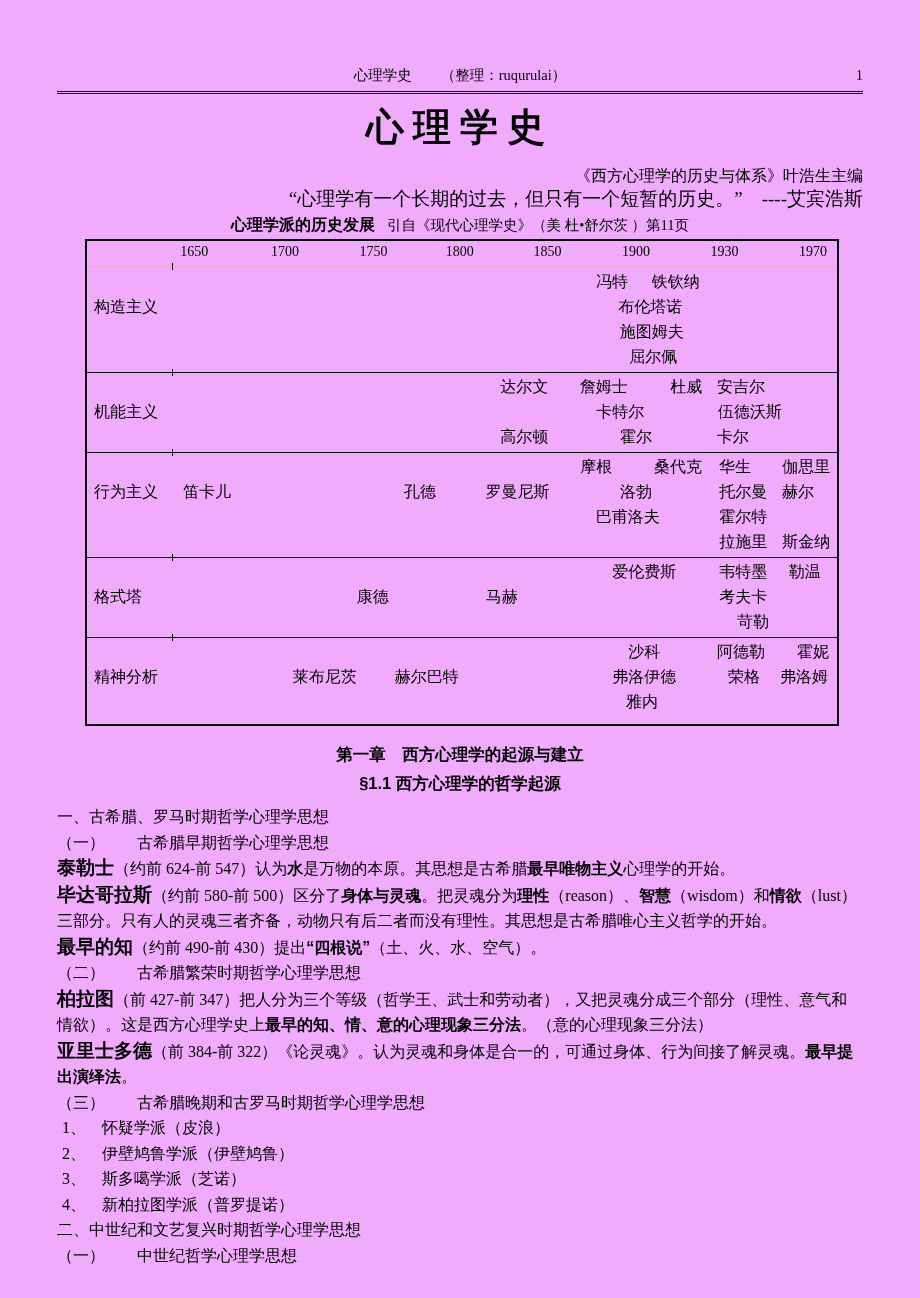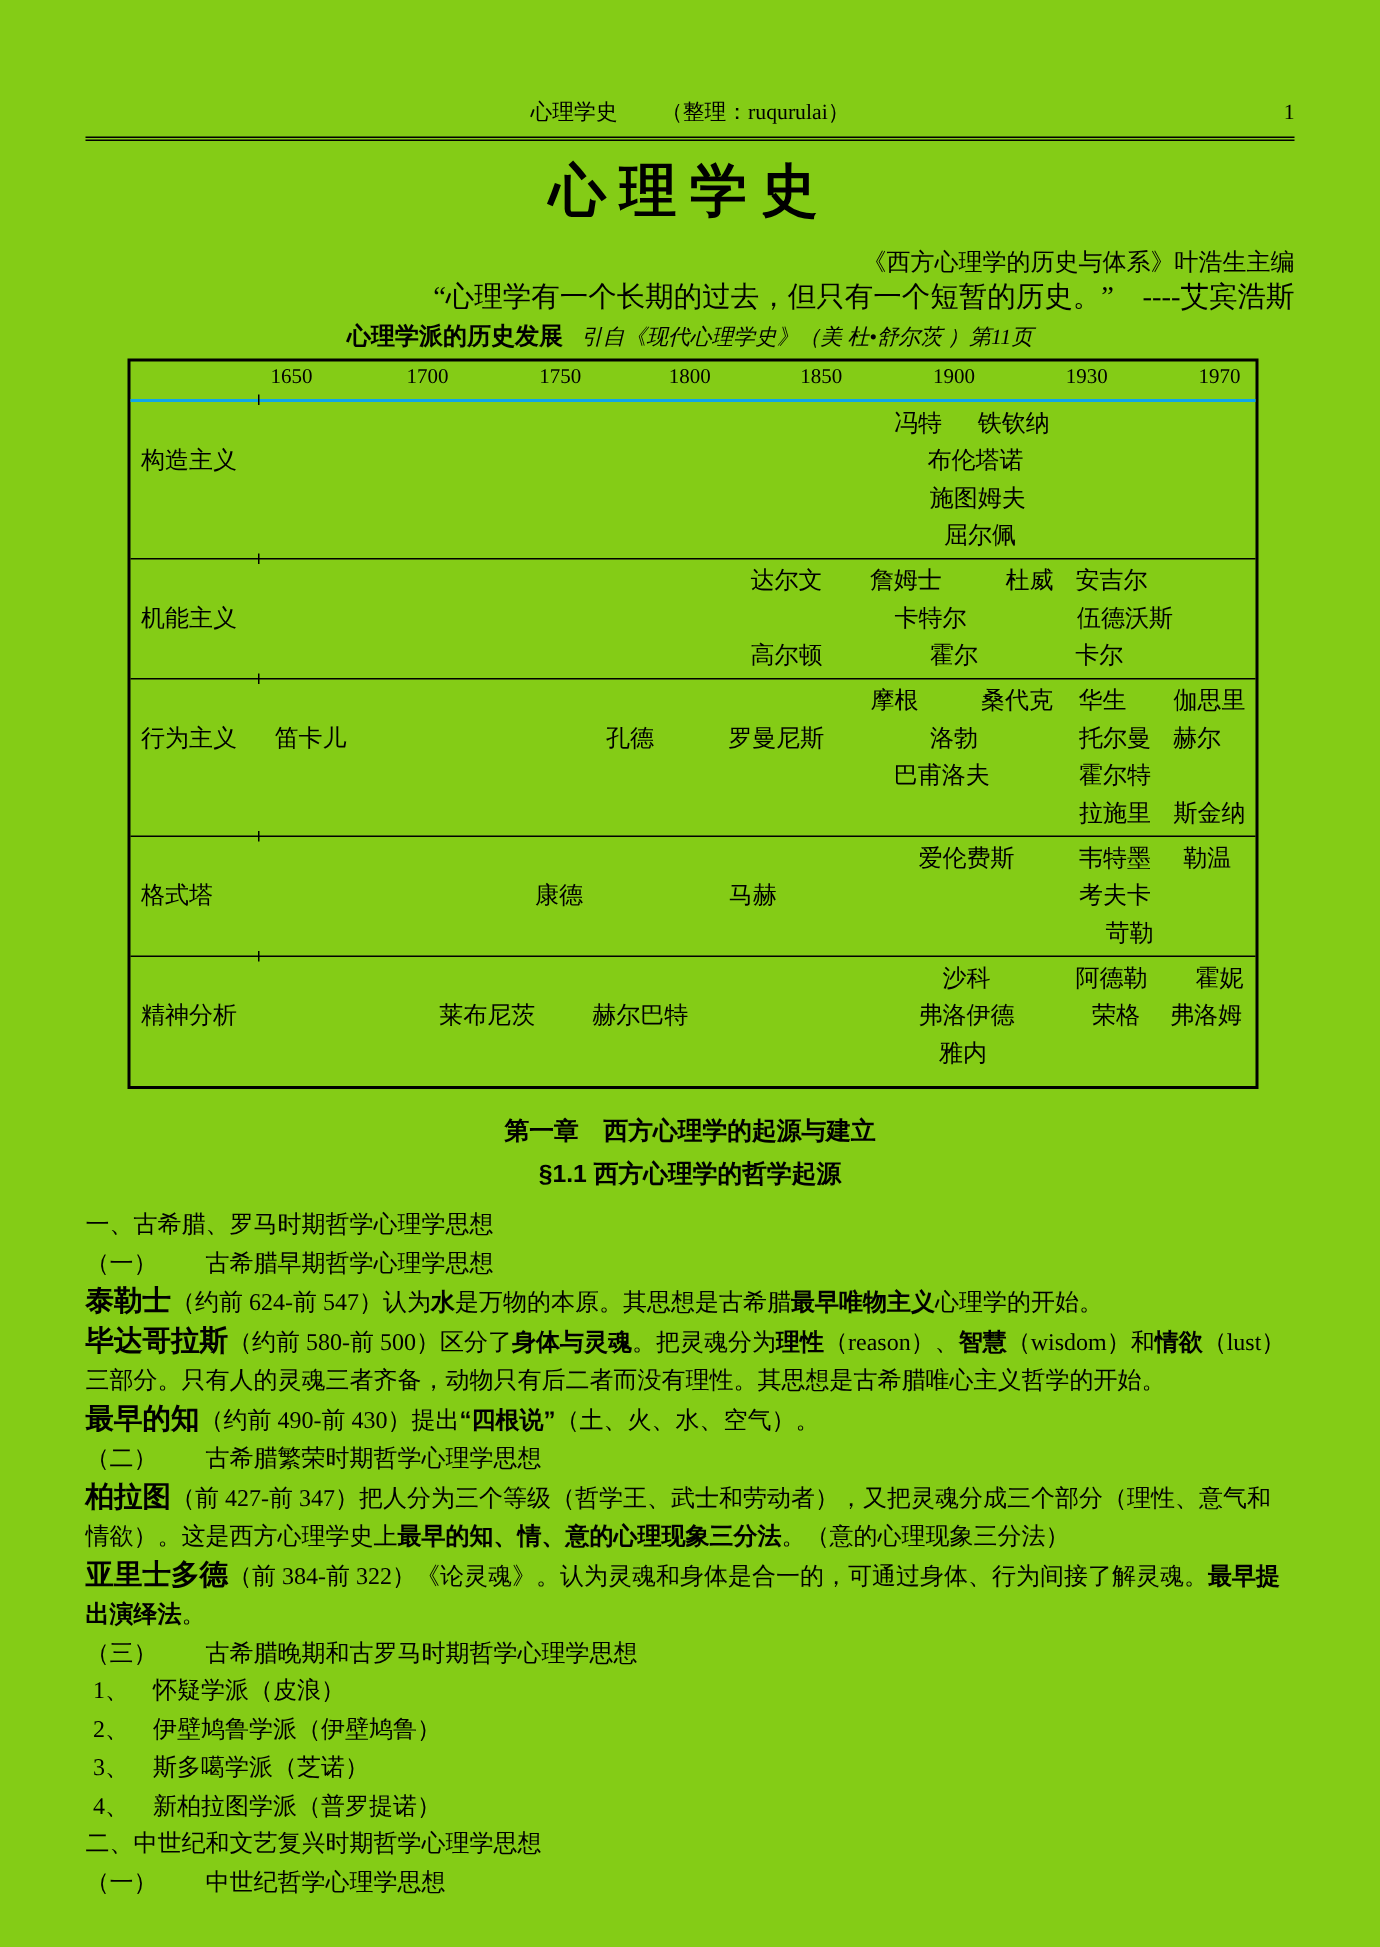--- a/index.html
+++ b/index.html
@@ -1,33 +1,33 @@
 <!DOCTYPE html>
 <html><head>
 <meta charset="utf-8">
 <style>
   html,body{margin:0;padding:0;background:#fff;}
-  .page{position:relative;width:920px;height:1298px;background:#84cc16;color:#000;
+  .page{position:relative;width:920px;height:1298px;background:#f0abfc;color:#000;
         font-family:"Liberation Serif","DejaVu Serif",serif;box-sizing:border-box;
         padding:64px 57px 0 57px;overflow:hidden;}
   
   .hdr{position:relative;text-align:center;font-size:14.5px;line-height:22px;
        padding-bottom:5px;border-bottom:3px double #000;}
   .hdr .pagenum{position:absolute;right:0;top:0;}
   
   .doc-title{text-align:center;font-weight:bold;font-size:38px;line-height:46px;
              letter-spacing:9px;margin:10px 0 14px 0;font-family:"DejaVu Serif",serif;}
   .byline{text-align:right;font-size:16px;line-height:23px;}
   .quote{text-align:right;font-size:19px;line-height:23px;}
   .caption{text-align:center;font-size:16px;line-height:22px;margin:4px 0 3px 0;}
   .cap-bold{font-weight:bold;font-family:"Liberation Sans","DejaVu Sans",sans-serif;}
-  .cap-cite{font-style:italic;font-size:14.5px;margin-left:12px;}
+  .cap-cite{font-size:14.5px;margin-left:12px;}
   
   .timeline{width:750px;margin-left:28px;border:2px solid #000;}
-  .t-head{position:relative;height:25px;border-bottom:2px solid #0ea5e9;font-size:14px;}
+  .t-head{position:relative;height:25px;border-bottom:2px solid #f9a8d4;font-size:14px;}
   .t-head span{position:absolute;top:3px;transform:translateX(-50%);white-space:nowrap;}
   .t-row{position:relative;border-top:1px solid #000;padding:2px 0;}
   .t-rows .t-row:first-child{border-top:none;}
   .t-row.last{padding-bottom:9px;}
   .t-line{position:relative;height:25px;}
   .t-name{position:absolute;top:2px;transform:translateX(-50%);white-space:nowrap;font-size:16px;}
   .t-label{position:absolute;left:7px;top:29px;font-size:16px;white-space:nowrap;}
   .tick{position:absolute;left:11.3%;top:-4px;width:1px;height:7px;background:#000;}
   .tick-head{top:auto;bottom:-4px;}
   

